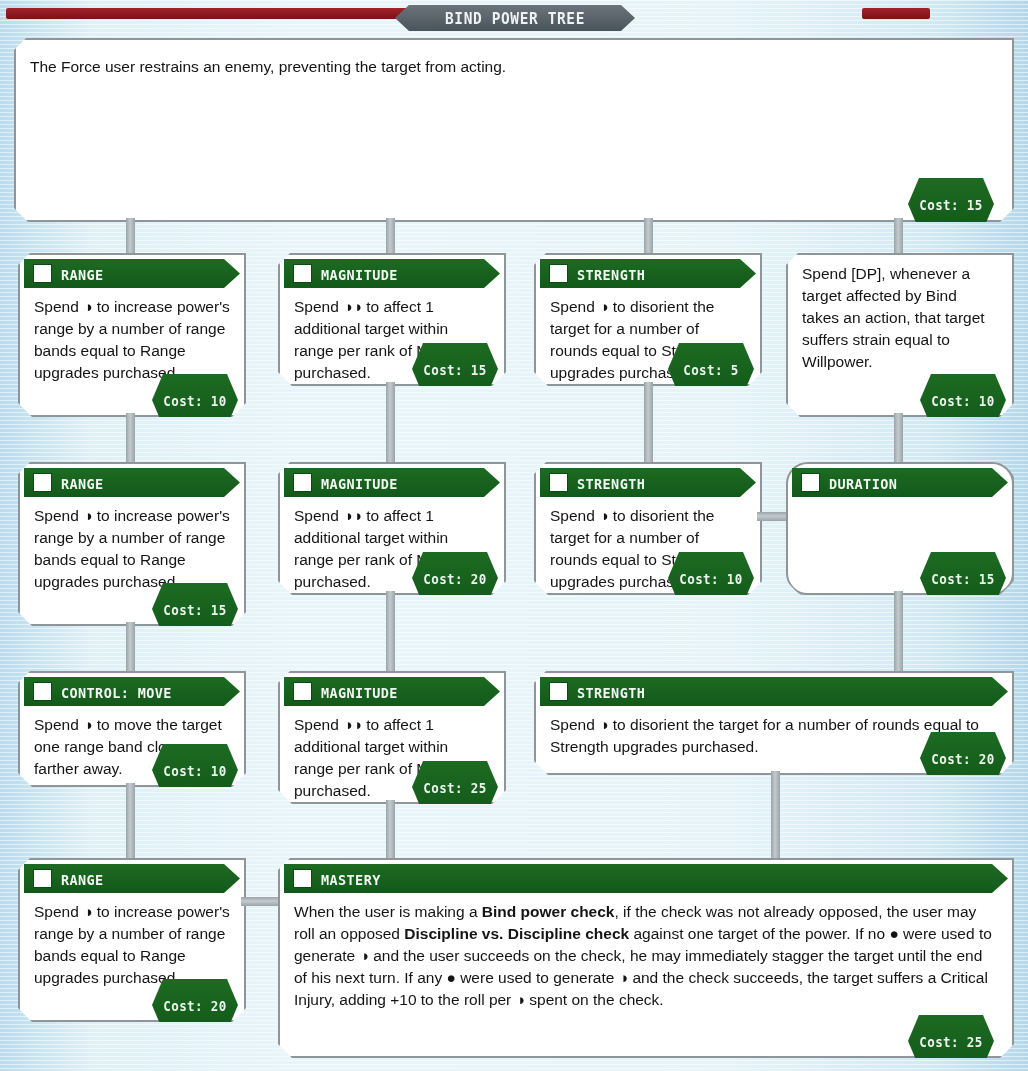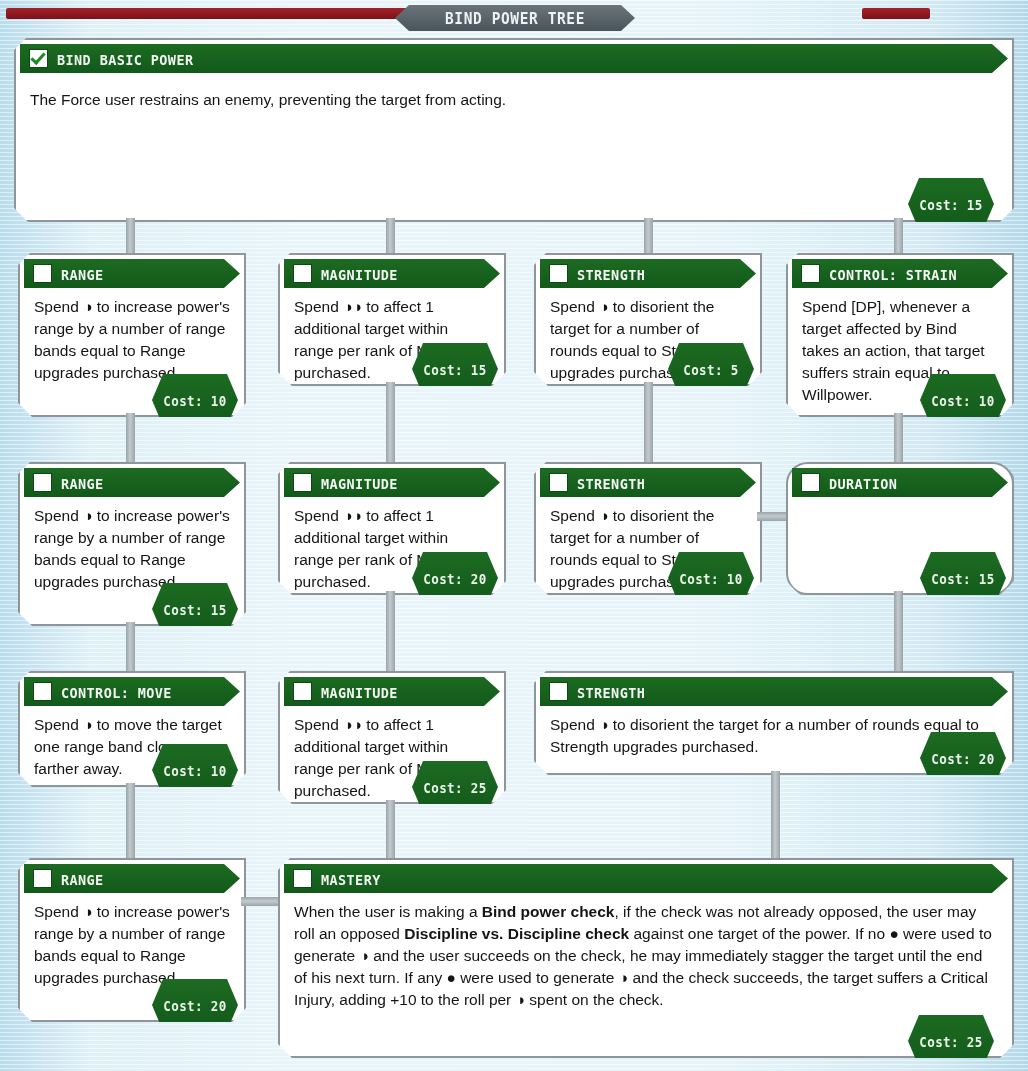--- a/index.html
+++ b/index.html
@@ -83,24 +83,20 @@
 <div class="topbar">
   <div class="redbar left"></div>
   <div class="redbar right"></div>
   <div class="title-plate">
     <span>BIND POWER TREE</span>
   </div>
 </div>
 
 <div class="node" style="left:14px;top:38px;width:1000px;height:180px;">
   <div class="card" style="height:180px;">
-    <div class="bar arrow">
-      <span class="chk on"></span>
-      <span class="bar-label">BIND BASIC POWER</span>
-    </div>
     <div class="body" style="padding-top:16px;">
       <p style="margin:0 0 26px 0;">The Force user restrains an enemy, preventing the target from acting.</p>
     </div>
     <div class="cost flag" style="right:18px;bottom:-10px;">
       <span>Cost: 15</span>
     </div>
   </div>
 </div>
 
 <div class="vline" style="left:126px;top:218px;height:40px;"></div>
@@ -142,24 +138,20 @@
     </div>
     <div class="body">Spend ◑ to disorient the target for a number of rounds equal to Strength upgrades purchased.</div>
     <div class="cost flag">
       <span>Cost: 5</span>
     </div>
   </div>
 </div>
 
 <div class="node" style="left:786px;top:253px;width:228px;height:160px;">
   <div class="card" style="height:160px;">
-    <div class="bar arrow">
-      <span class="chk"></span>
-      <span class="bar-label">CONTROL: STRAIN</span>
-    </div>
     <div class="body">Spend [DP], whenever a target affected by Bind takes an action, that target suffers strain equal to Willpower.</div>
     <div class="cost flag">
       <span>Cost: 10</span>
     </div>
   </div>
 </div>
 
 <div class="vline" style="left:126px;top:413px;height:55px;"></div>
 <div class="vline" style="left:386px;top:382px;height:86px;"></div>
 <div class="vline" style="left:644px;top:382px;height:86px;"></div>

